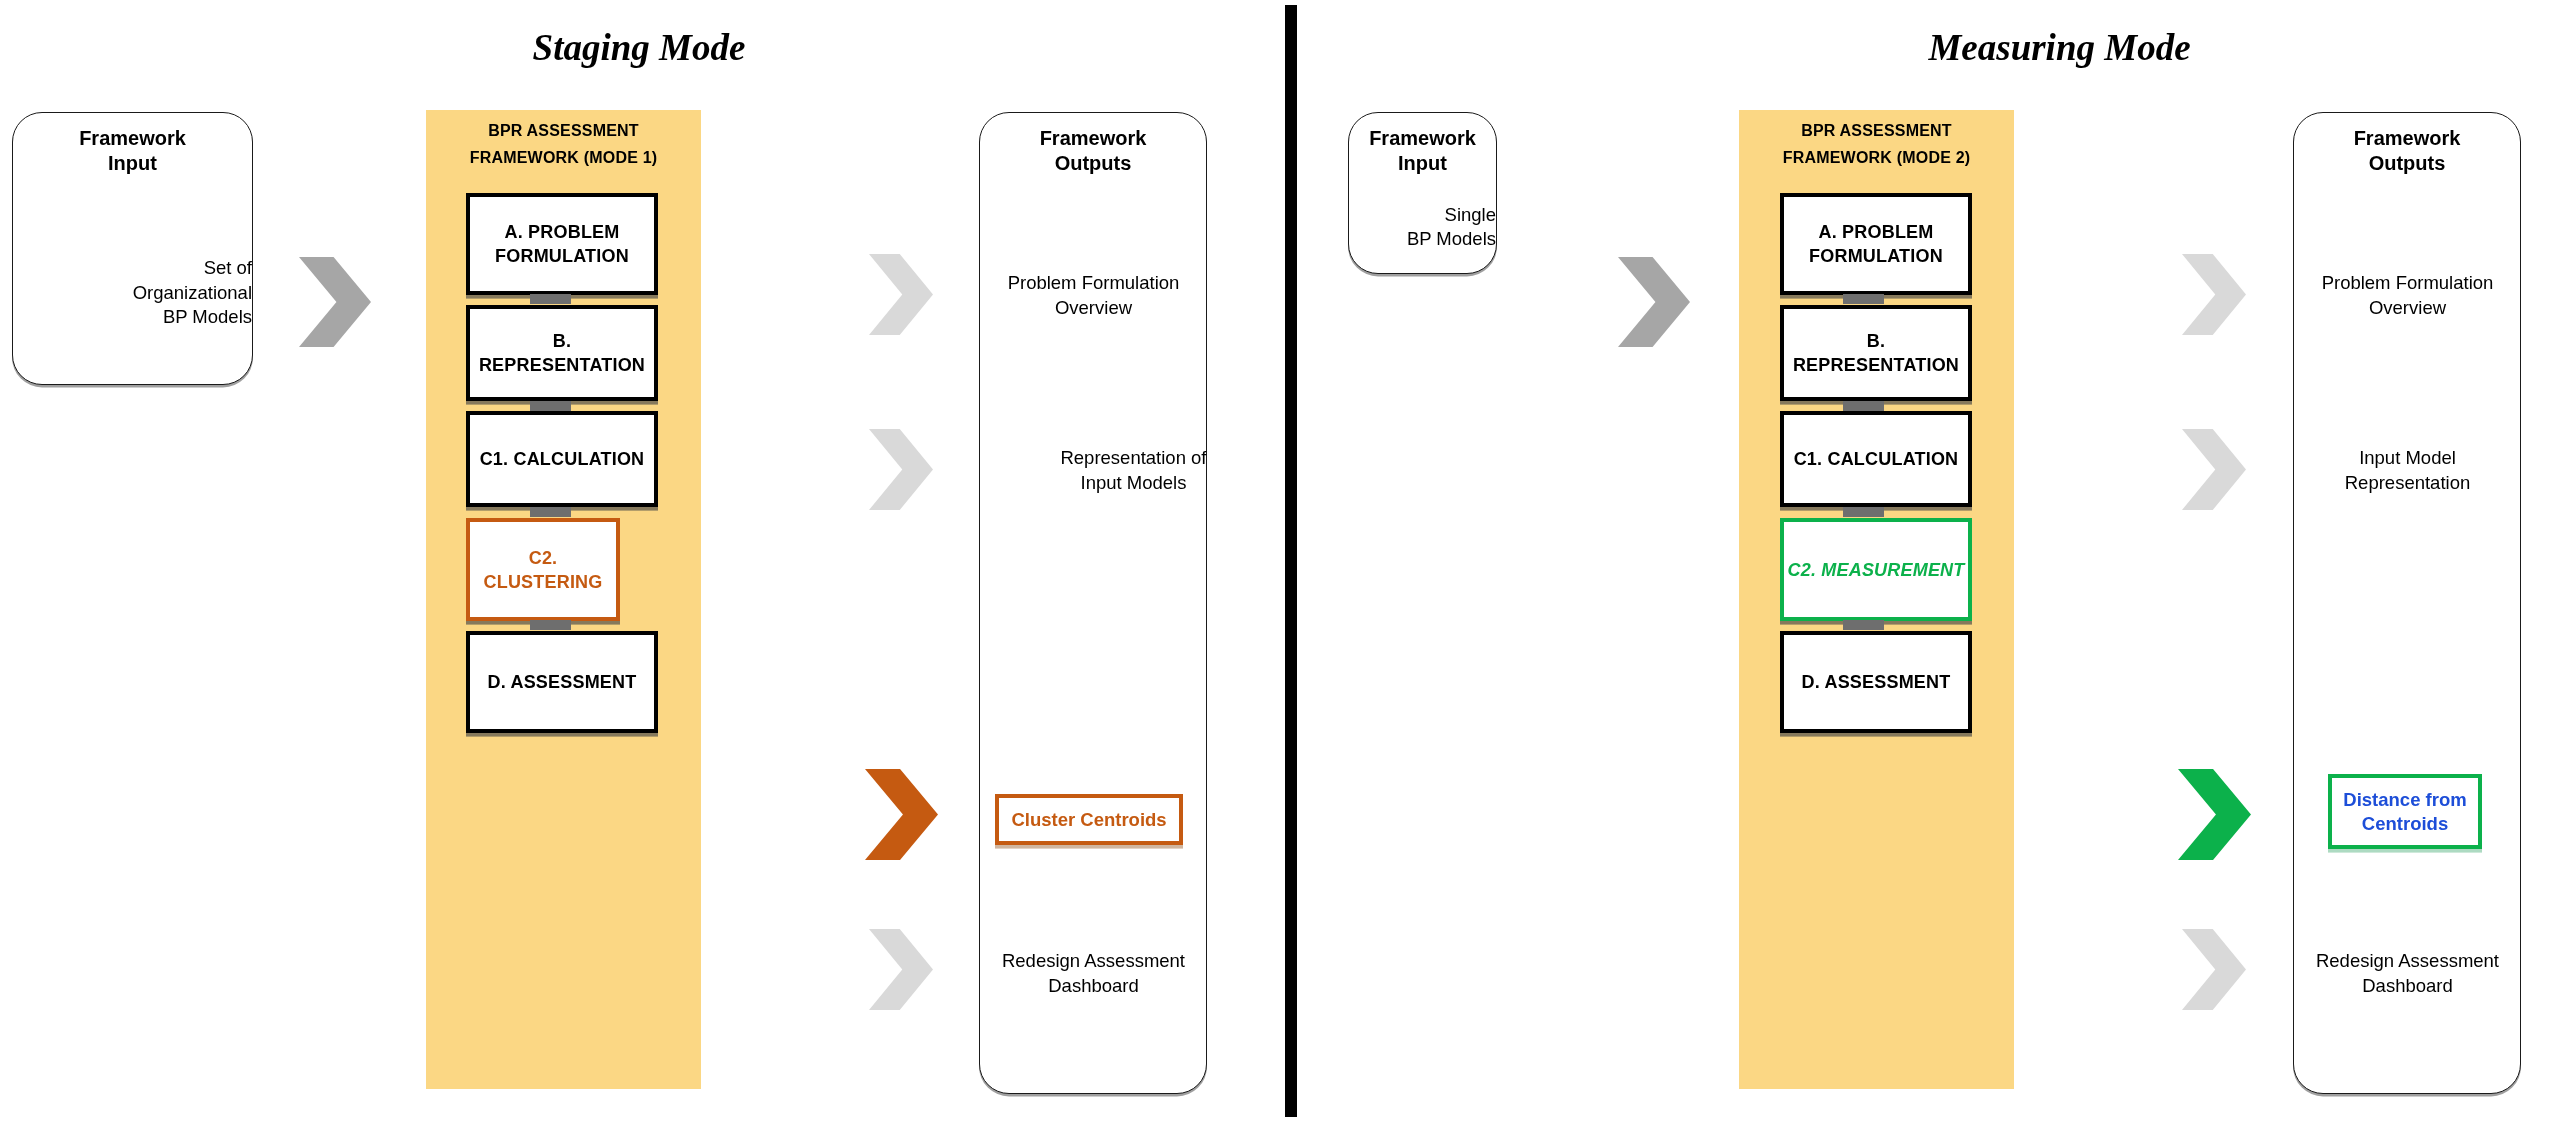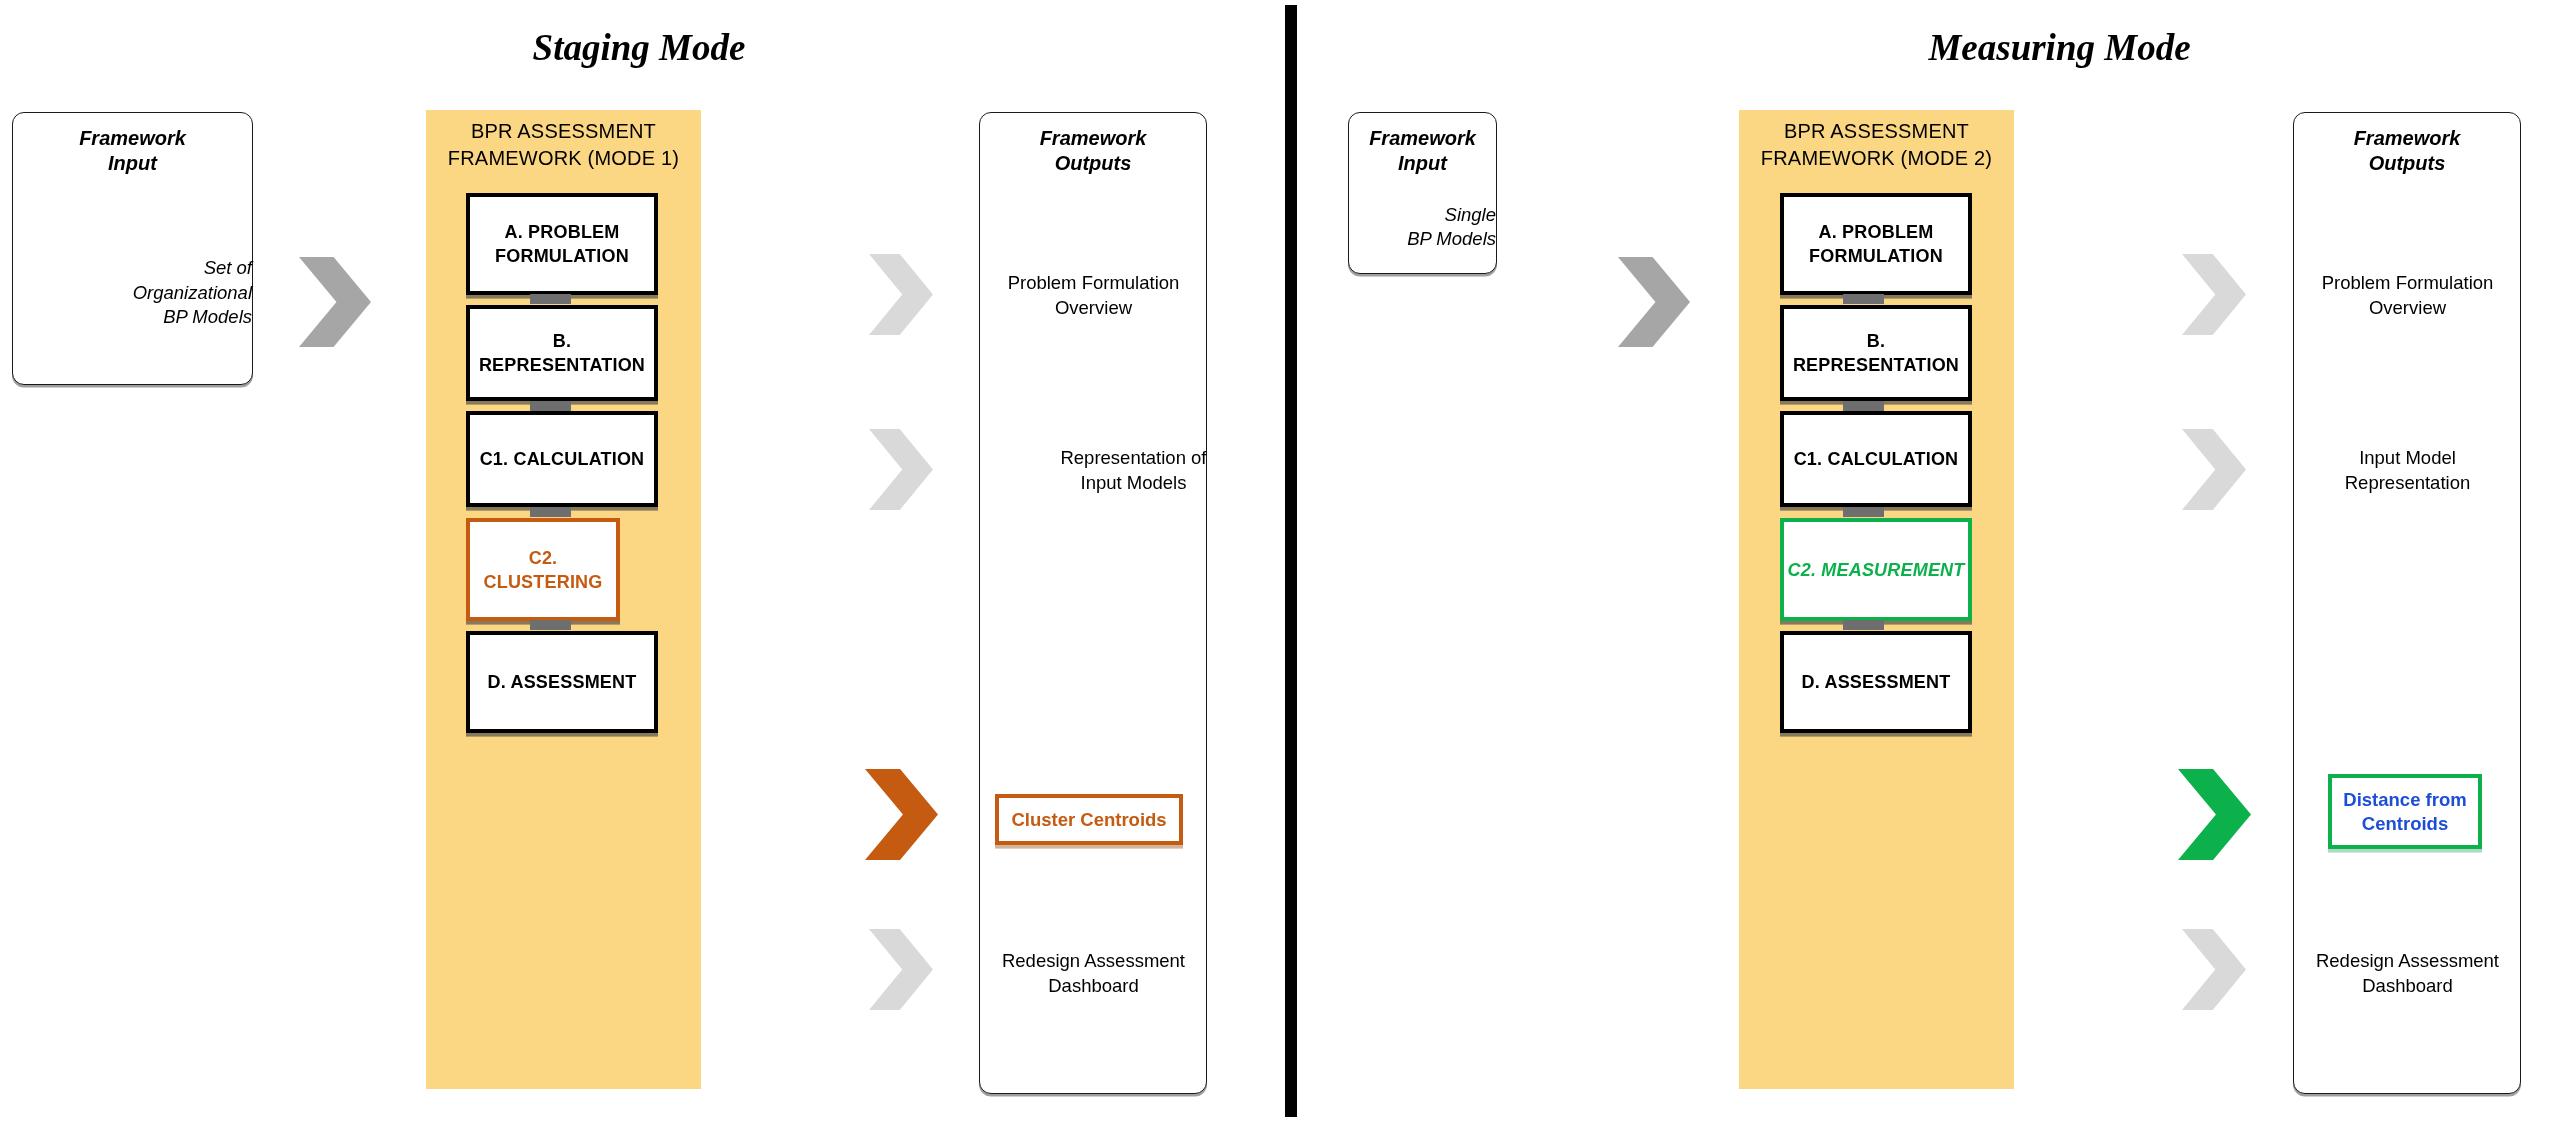--- a/index.html
+++ b/index.html
@@ -5,31 +5,31 @@
   html,body{margin:0;padding:0;background:#ffffff;}
   body{width:2576px;height:1127px;position:relative;overflow:hidden;
        font-family:"Liberation Sans", sans-serif;color:#000;}
 
   .mode-title{position:absolute;font-family:"Liberation Serif", serif;
     font-style:italic;font-weight:bold;font-size:37px;letter-spacing:0px;
     text-align:center;white-space:nowrap;}
 
   
   .round-panel{position:absolute;background:#ffffff;border:1.8px solid #1a1a1a;
-    border-radius:12px;box-sizing:border-box;
-    box-shadow:0 2.4px 0 0 rgba(80,80,80,0.55);font-style:italic;}
+    border-radius:30px;box-sizing:border-box;
+    box-shadow:0 2.4px 0 0 rgba(80,80,80,0.55);}
   .panel-head{position:absolute;left:0;right:0;text-align:center;
     font-weight:bold;font-size:20px;line-height:25px;}
   .panel-sub{position:absolute;left:0;right:0;text-align:right;
     font-weight:normal;font-size:18.5px;line-height:24.5px;}
 
   
   .framework{position:absolute;background:#FBD784;box-sizing:border-box;}
   .framework-title{position:absolute;left:0;right:0;text-align:center;
-    font-weight:normal;font-size:20px;line-height:26px;letter-spacing:0.2px;}
+    font-weight:bold;font-size:16px;line-height:26px;letter-spacing:0.2px;}
 
   
   .stage{position:absolute;background:#ffffff;box-sizing:border-box;
     border:4.2px solid #000000;display:flex;align-items:center;
     justify-content:center;text-align:center;
     box-shadow:0 3.6px 0 0 rgba(70,70,70,0.65);}
   .stage span{font-weight:bold;font-size:18px;line-height:24px;letter-spacing:0.2px;}
   .stage.accent-orange{border-color:#C55A11;}
   .stage.accent-orange span{color:#C55A11;}
   .stage.accent-green{border-color:#0CB14B;}

